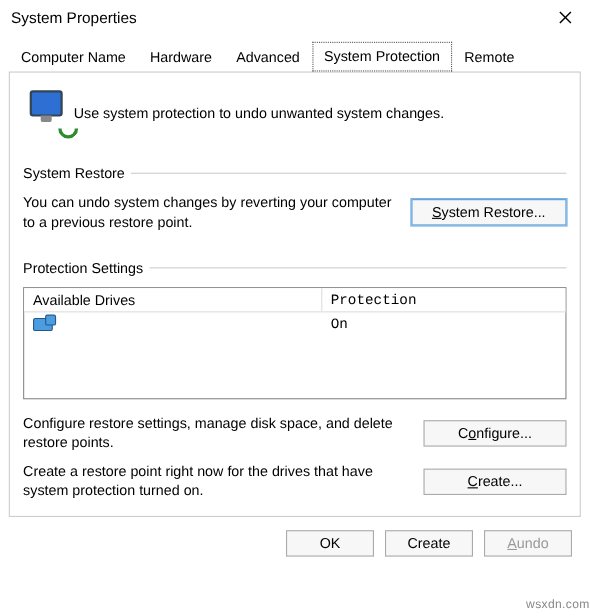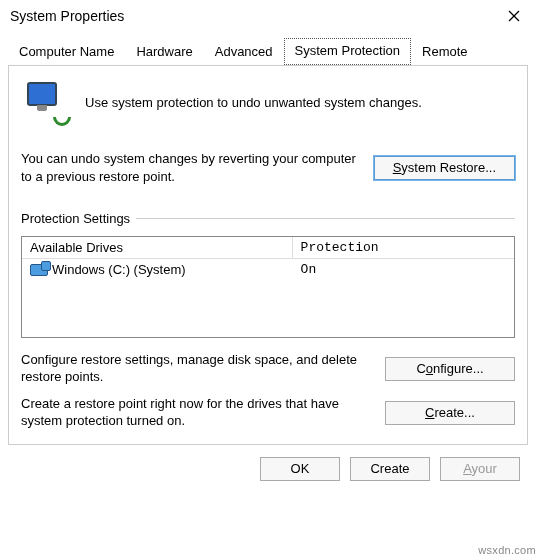--- a/index.html
+++ b/index.html
@@ -57,21 +57,21 @@
       border: 1px solid #ccc;
       margin: 0 8px 0 8px;
       background: #fff;
       padding: 10px 12px 14px 12px;
       position: relative;
     }
 
     .hero {
       display: flex;
       align-items: center;
-      gap: 18px;
+      gap: 0;
       margin: 6px 4px 28px 6px;
     }
     .hero-icon {
       width: 40px; height: 40px;
       position: relative;
     }
     .hero-icon .monitor { position:absolute; left:0; top:0; width:30px; height:24px; background:#2e6fd4; border:2px solid #345; border-radius:3px; }
     .hero-icon .monitor::after{content:"";position:absolute;left:8px;bottom:-7px;width:10px;height:6px;background:#888;border-radius:0 0 2px 2px;}
     .hero-icon .arrow{position:absolute;right:-4px;bottom:-4px;width:18px;height:18px;border:3px solid #2e8b2e;border-left-color:transparent;border-top-color:transparent;border-radius:50%;transform:rotate(45deg);}
     .group-label {
@@ -195,39 +195,43 @@
 <div class="tab-body">
 
   <div class="hero">
     <div class="hero-icon">
       <div class="monitor"></div>
         <div class="arrow"></div>
     </div>
     <div>Use system protection to undo unwanted system changes.</div>
   </div>
 
+  <div class="group-label">
+    <span>System Restore</span>
+    <span class="line"></span>
+  </div>
   <div class="row2">
     <div class="txt">You can undo system changes by reverting your computer to a previous restore point.</div>
     <button class="btn highlight"><span class="mnemonic">S</span><span>ystem Restore...</span></button>
   </div>
 
   <div class="group-label">
     <span>Protection Settings</span>
     <span class="line"></span>
   </div>
 
   <div class="drive-table">
     <div class="drive-table-header">
       <div class="col-drives">Available Drives</div>
       <div class="col-prot">Protection</div>
     </div>
     <div class="drive-body">
       <div class="drive-row">
         <div class="col-drives">
-          <span class="drive-ico"></span><span>Windows (C:) (System)</span>
+          <span class="drive-ico"></span>
         </div>
         <div class="col-prot">On</div>
       </div>
     </div>
   </div>
 
   <div class="action-row">
     <div class="txt">Configure restore settings, manage disk space, and delete restore points.</div>
     <button class="btn">C<span class="mnemonic">o</span>nfigure...</button>
   </div>
@@ -235,16 +239,16 @@
   <div class="action-row">
     <div class="txt">Create a restore point right now for the drives that have system protection turned on.</div>
     <button class="btn"><span class="mnemonic">C</span><span>reate...</span></button>
   </div>
 
 </div>
 
 <div class="dialog-buttons">
   <button class="btn">OK</button>
   <button class="btn">Create</button>
-  <button class="btn" disabled=""><span class="mnemonic">A</span><span>your</span></button>
+  <button class="btn" disabled=""><span class="mnemonic">A</span><span>undo</span></button>
 </div>
 
 <div class="watermark">wsxdn.com</div>
 
 </body></html>

